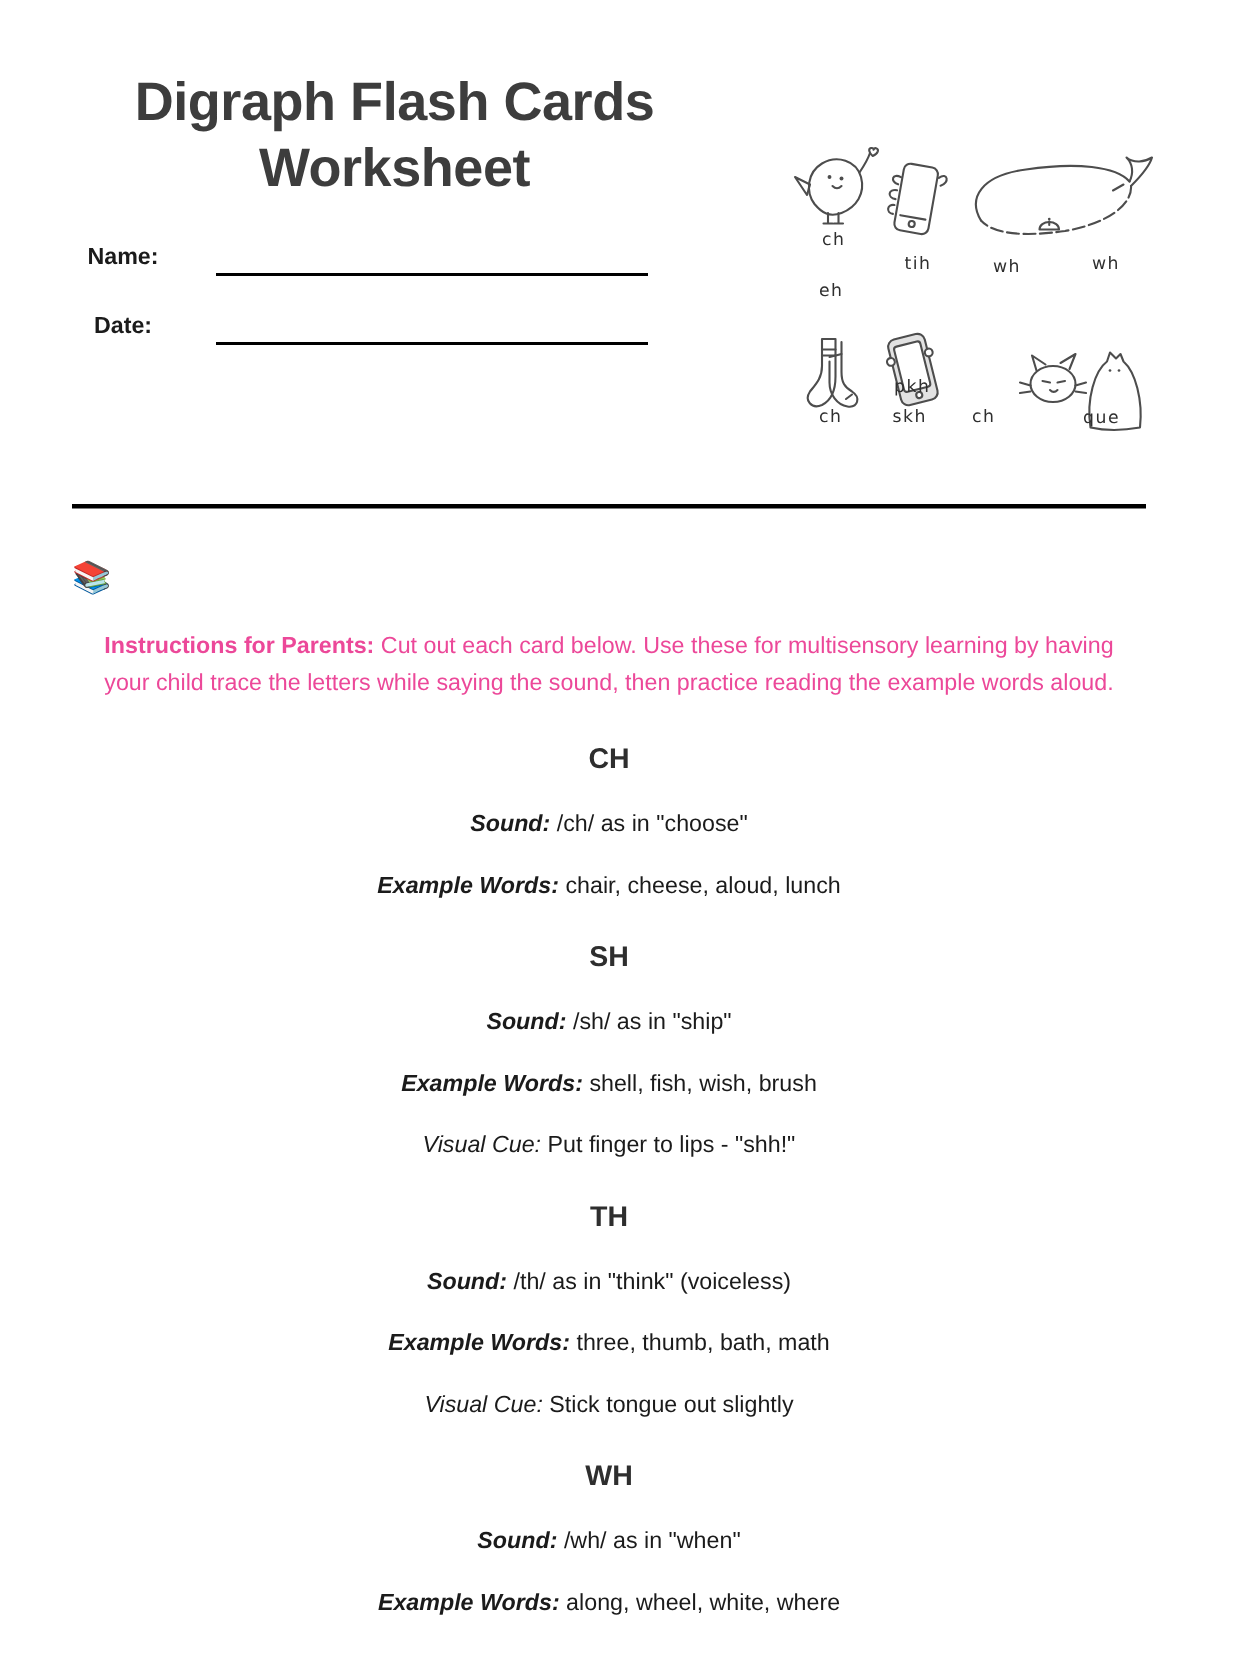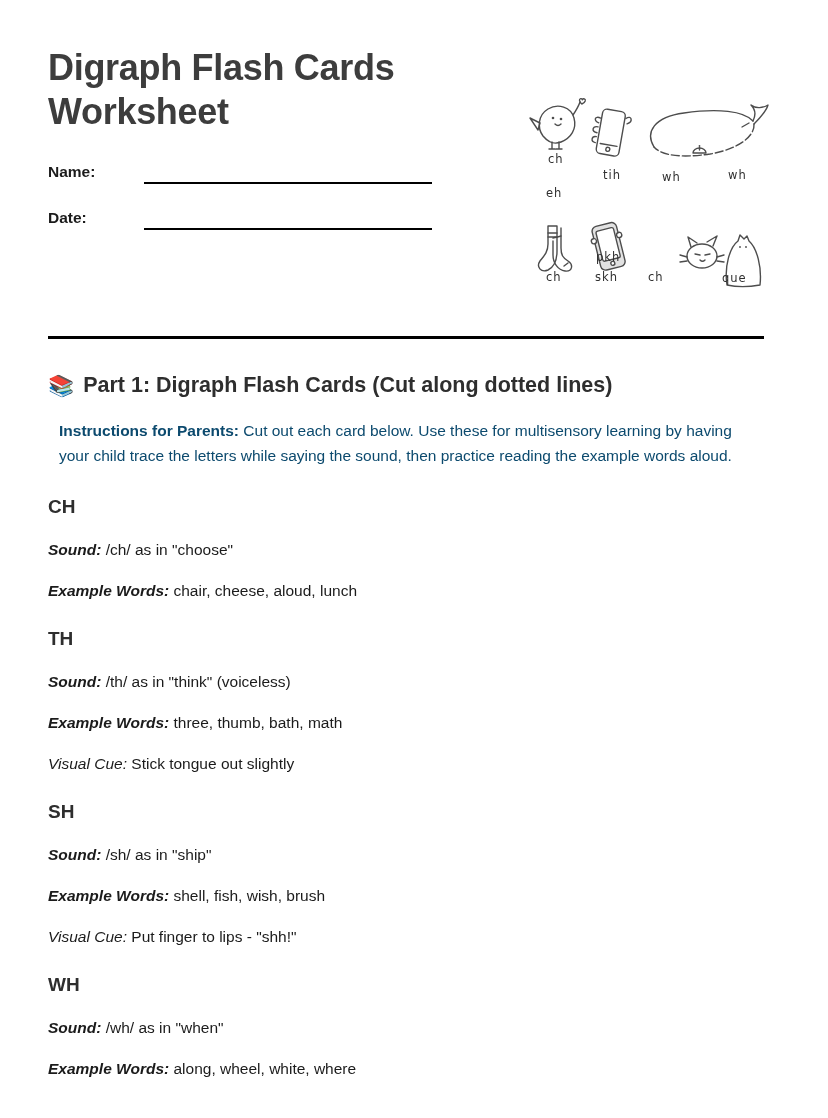--- a/index.html
+++ b/index.html
@@ -5,21 +5,21 @@
   * { box-sizing: border-box; }
   html, body { margin: 0; padding: 0; }
   body {
     width: 828px; height: 1118px;
     background: #ffffff;
     overflow: hidden;
     position: relative;
     font-family: "Liberation Sans", sans-serif;
     color: #1b1b1b;
   }
-  .page { padding: 46px 64px 0 48px; position: relative; }
+  .page { padding: 46px 64px 0 48px; position: relative; text-align: center; }
 
   h1.title {
     font-size: 36px; line-height: 44px; font-weight: bold;
     color: #3d3d3d; letter-spacing: -0.3px;
     margin: 0 0 24px 0; max-width: 430px;
   }
 
   .field-row { display: flex; align-items: flex-end; height: 26px; margin-bottom: 20px; gap: 28px; }
   .field-label { font-weight: bold; font-size: 15.5px; width: 68px; padding-bottom: 3px; }
   .field-line { width: 288px; border-bottom: 2px solid #000; height: 20px; }
@@ -31,21 +31,21 @@
   }
 
   hr.rule { border: none; border-top: 3px solid #000; margin: 106px 0 0 0; }
 
   h2.part-heading {
     font-size: 21.5px; font-weight: bold; color: #2e2e2e;
     margin: 34px 0 20px 0; display: flex; align-items: center; gap: 9px;
   }
   h2.part-heading .emoji { font-size: 21px; }
 
-  p.instructions { font-size: 15.5px; line-height: 25px; margin: 11px; color: #0c4a6e; }
+  p.instructions { font-size: 15.5px; line-height: 25px; margin: 11px; color: #ec4899; }
 
   h3.digraph { font-size: 19px; font-weight: bold; color: #2e2e2e; margin: 28px 0 0 0; }
   p.row { font-size: 15.5px; line-height: 19px; margin: 22px 0 0 0; }
   p.row strong { font-weight: bold; font-style: italic; }
   p.row em.cue-label { font-style: italic; font-weight: normal; }
 
   svg .sketch { stroke: #4d4d4d; fill: none; stroke-width: 1.4; stroke-linecap: round; stroke-linejoin: round; }
   svg .sketch-fill { fill: #4d4d4d; stroke: none; }
 </style>
 </head>
@@ -133,21 +133,20 @@
       <text class="doodle-label" x="69" y="185">skh</text>
       <text class="doodle-label" x="122" y="185">ch</text>
       <text class="doodle-label" x="196" y="186">que</text>
     </svg>
   </div>
 
   <hr class="rule">
 
   <h2 class="part-heading">
     <span class="emoji">📚</span>
-    <span>Part 1: Digraph Flash Cards (Cut along dotted lines)</span>
   </h2>
 
   <p class="instructions">
     <strong>Instructions for Parents:</strong>
     <span>Cut out each card below. Use these for multisensory learning by having your child trace the letters while saying the sound, then practice reading the example words aloud.</span>
   </p>
 
   <div>
   <section>
     <h3 class="digraph">CH</h3>
@@ -155,52 +154,52 @@
       <strong>Sound:</strong>
       <span>/ch/ as in "choose"</span>
     </p>
     <p class="row">
       <strong>Example Words:</strong>
       <span>chair, cheese, aloud, lunch</span>
     </p>
   </section>
 
   <section>
+    <h3 class="digraph">SH</h3>
+    <p class="row">
+      <strong>Sound:</strong>
+      <span>/sh/ as in "ship"</span>
+    </p>
+    <p class="row">
+      <strong>Example Words:</strong>
+      <span>shell, fish, wish, brush</span>
+    </p>
+    <p class="row">
+      <em class="cue-label">Visual Cue:</em>
+      <span>Put finger to lips - "shh!"</span>
+    </p>
+  </section>
+
+  <section>
     <h3 class="digraph">TH</h3>
     <p class="row">
       <strong>Sound:</strong>
       <span>/th/ as in "think" (voiceless)</span>
     </p>
     <p class="row">
       <strong>Example Words:</strong>
       <span>three, thumb, bath, math</span>
     </p>
     <p class="row">
       <em class="cue-label">Visual Cue:</em>
       <span>Stick tongue out slightly</span>
     </p>
   </section>
 
   <section>
-    <h3 class="digraph">SH</h3>
-    <p class="row">
-      <strong>Sound:</strong>
-      <span>/sh/ as in "ship"</span>
-    </p>
-    <p class="row">
-      <strong>Example Words:</strong>
-      <span>shell, fish, wish, brush</span>
-    </p>
-    <p class="row">
-      <em class="cue-label">Visual Cue:</em>
-      <span>Put finger to lips - "shh!"</span>
-    </p>
-  </section>
-
-  <section>
     <h3 class="digraph">WH</h3>
     <p class="row">
       <strong>Sound:</strong>
       <span>/wh/ as in "when"</span>
     </p>
     <p class="row">
       <strong>Example Words:</strong>
       <span>along, wheel, white, where</span>
     </p>
 

